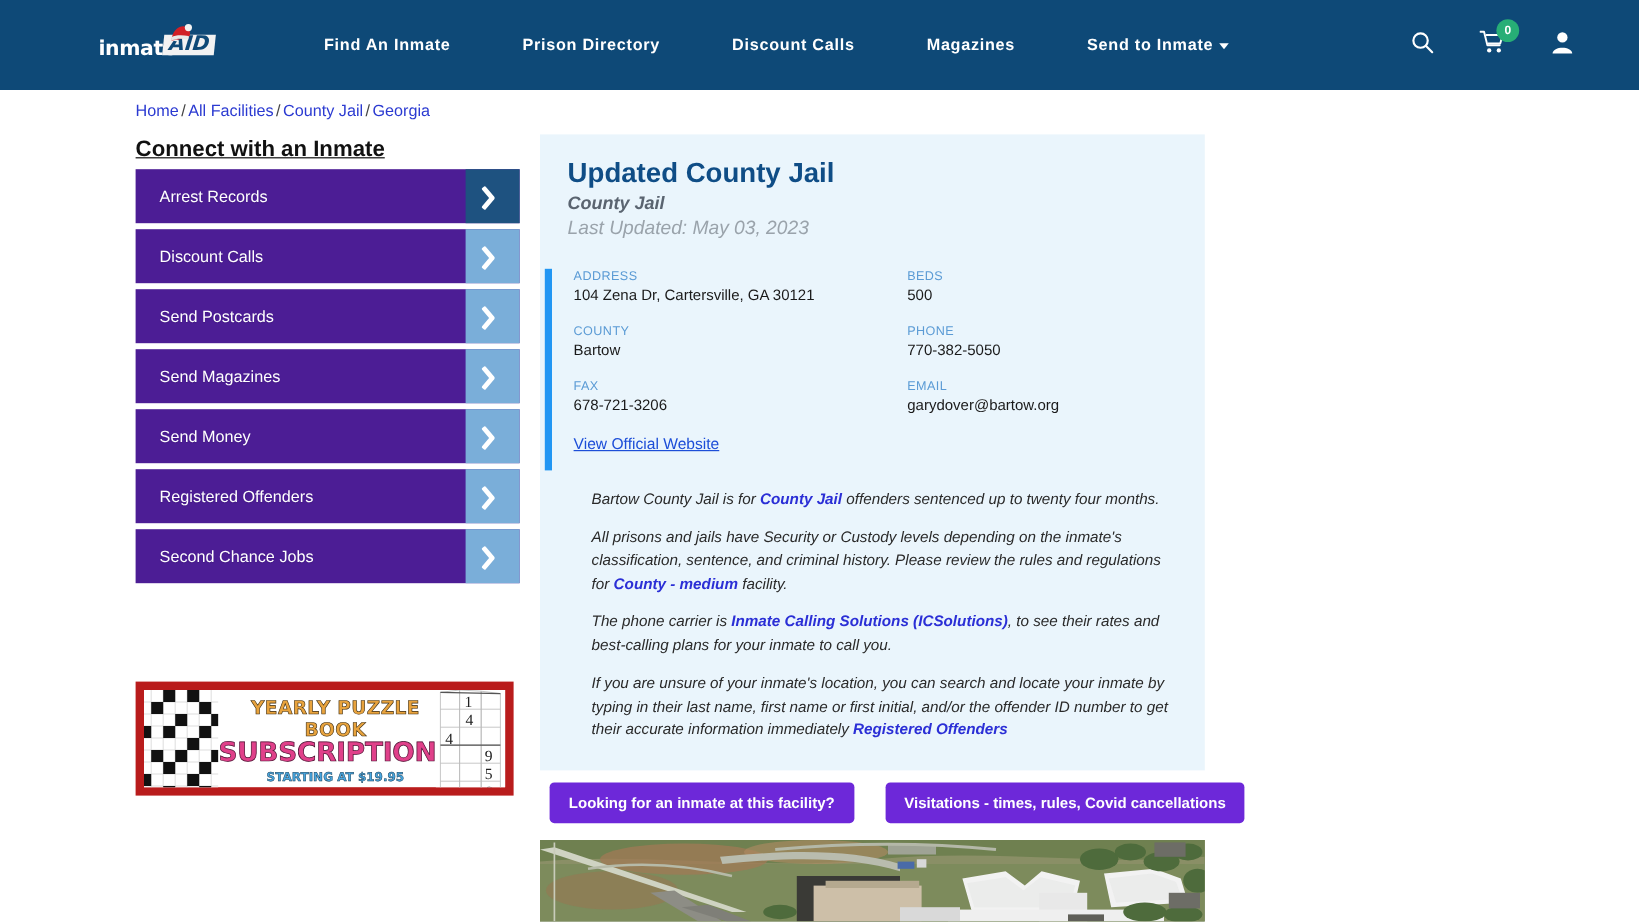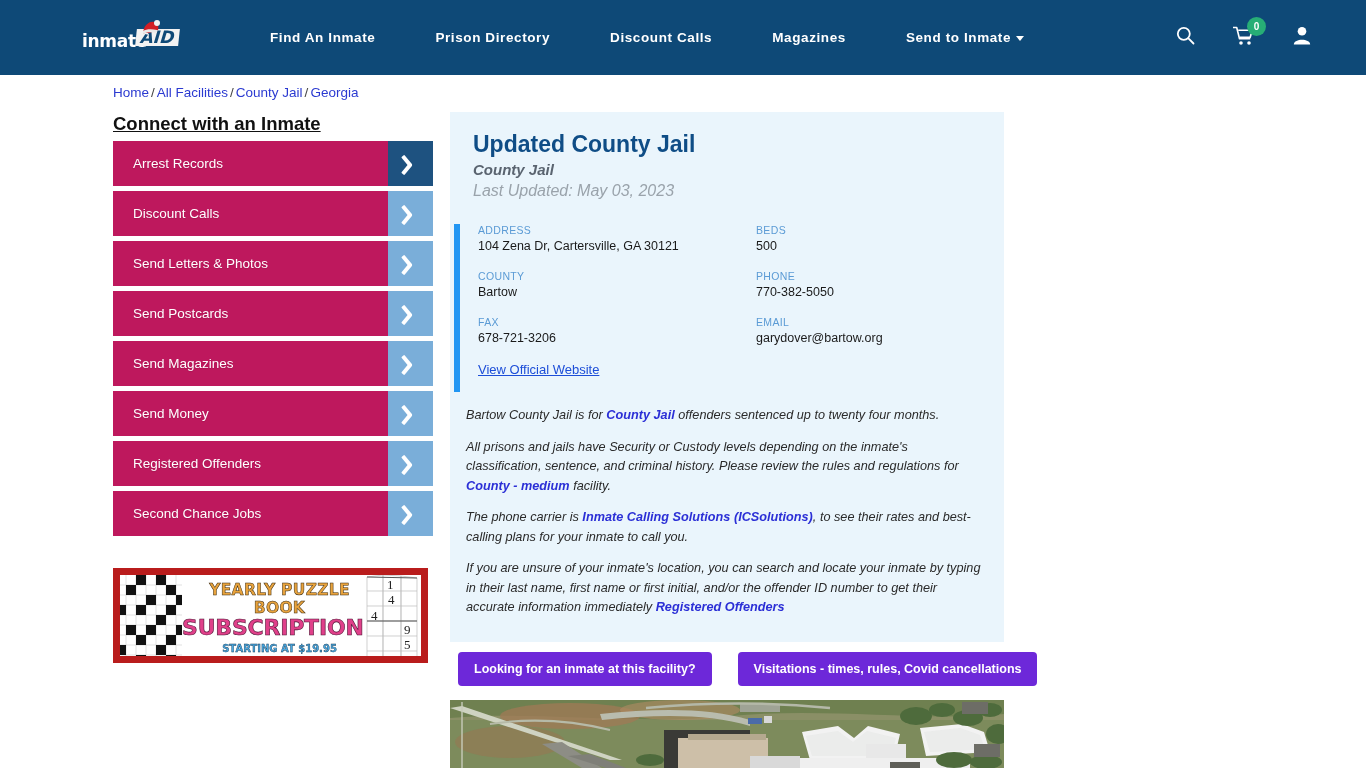--- a/index.html
+++ b/index.html
@@ -125,21 +125,21 @@
   }
   .sidebar {
     position: absolute;
     left: 113px; top: 141px;
     width: 320px;
   }
   .side-btn {
     position: relative;
     height: 45px;
     margin-bottom: 5px;
-    background: #be185d;
+    background: #4c1d95;
     display: flex; align-items: center;
     cursor: pointer;
   }
   .side-btn .lbl {
     color: #ffffff;
     font-size: 13.5px;
     padding-left: 20px;
     font-family: "Liberation Sans", sans-serif;
     text-shadow: 0 1px 1px rgba(0,0,0,0.12);
   }
@@ -290,20 +290,21 @@
     font-size: 13px;
     color: #1d4ed8;
     text-decoration: underline;
     cursor: pointer;
     font-family: "Liberation Sans", sans-serif;
     text-align: right;
   }
 
   .desc {
     padding: 28px 22px 0 16px;
+    margin-left: 27px;
   }
   .desc p {
     margin: 0 0 12px 0;
     font-size: 12.7px;
     font-style: italic;
     color: #2a2a2a;
     line-height: 19.5px;
     font-family: "Liberation Sans", sans-serif;
   }
   .desc a {
@@ -401,26 +402,20 @@
 
 <div class="sidebar">
   <div class="side-btn active">
     <span class="lbl">Arrest Records</span>
     <span class="arrow-box">
         <span class="chev"></span>
       </span>
   </div>
   <div class="side-btn">
     <span class="lbl">Discount Calls</span>
-    <span class="arrow-box">
-        <span class="chev"></span>
-      </span>
-  </div>
-  <div class="side-btn">
-    <span class="lbl">Send Letters &amp; Photos</span>
     <span class="arrow-box">
         <span class="chev"></span>
       </span>
   </div>
   <div class="side-btn">
     <span class="lbl">Send Postcards</span>
     <span class="arrow-box">
         <span class="chev"></span>
       </span>
   </div>

